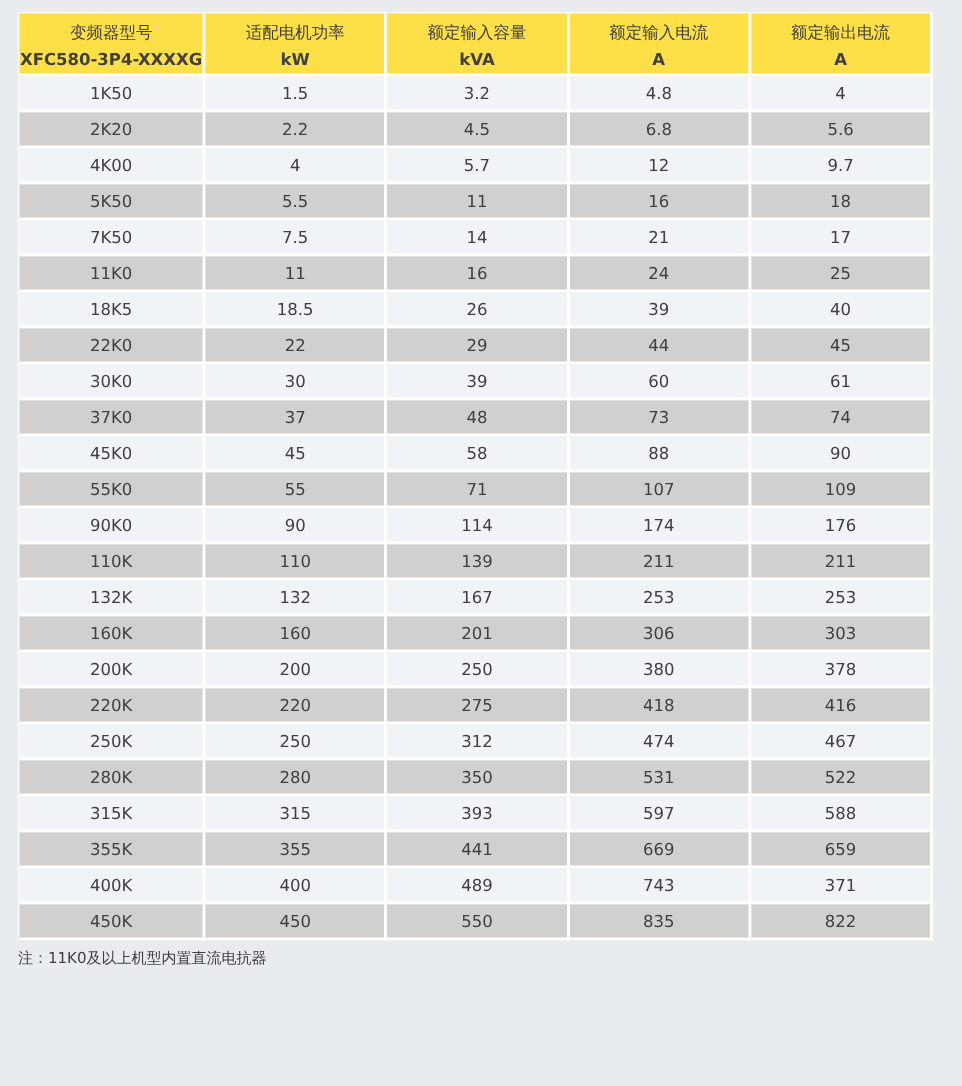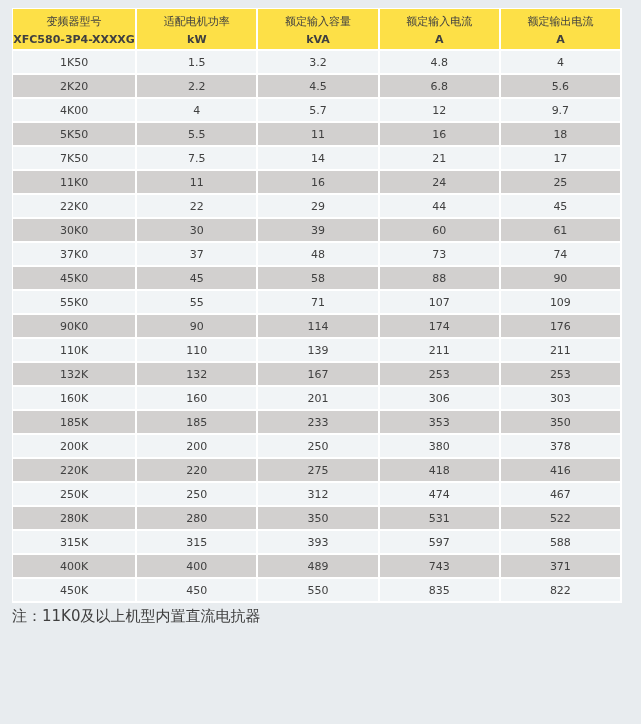--- a/index.html
+++ b/index.html
@@ -52,21 +52,21 @@
     line-height: 17px;
     font-weight: bold;
   }
   tbody td {
     height: 24px;
   }
   tbody tr:nth-child(odd) td { background: #f1f4f6; }
   tbody tr:nth-child(even) td { background: #d2d0cf; }
   .note {
     margin: 7px 0 0 0;
-    font-size: 15px;
+    font-size: 10px;
     line-height: 12px;
     color: #3f3f3f;
   }
 </style>
 </head>
 <body>
 
 <div class="wrap">
   <table class="spec">
     <colgroup>
@@ -137,20 +137,27 @@
           <td>17</td>
         </tr>
         <tr>
           <td>11K0</td>
           <td>11</td>
           <td>16</td>
           <td>24</td>
           <td>25</td>
         </tr>
         <tr>
+          <td>18K5</td>
+          <td>18.5</td>
+          <td>26</td>
+          <td>39</td>
+          <td>40</td>
+        </tr>
+        <tr>
           <td>22K0</td>
           <td>22</td>
           <td>29</td>
           <td>44</td>
           <td>45</td>
         </tr>
         <tr>
           <td>30K0</td>
           <td>30</td>
           <td>39</td>
@@ -200,27 +207,20 @@
           <td>253</td>
         </tr>
         <tr>
           <td>160K</td>
           <td>160</td>
           <td>201</td>
           <td>306</td>
           <td>303</td>
         </tr>
         <tr>
-          <td>185K</td>
-          <td>185</td>
-          <td>233</td>
-          <td>353</td>
-          <td>350</td>
-        </tr>
-        <tr>
           <td>200K</td>
           <td>200</td>
           <td>250</td>
           <td>380</td>
           <td>378</td>
         </tr>
         <tr>
           <td>220K</td>
           <td>220</td>
           <td>275</td>
@@ -240,20 +240,27 @@
           <td>350</td>
           <td>531</td>
           <td>522</td>
         </tr>
         <tr>
           <td>315K</td>
           <td>315</td>
           <td>393</td>
           <td>597</td>
           <td>588</td>
+        </tr>
+        <tr>
+          <td>355K</td>
+          <td>355</td>
+          <td>441</td>
+          <td>669</td>
+          <td>659</td>
         </tr>
         <tr>
           <td>400K</td>
           <td>400</td>
           <td>489</td>
           <td>743</td>
           <td>371</td>
         </tr>
         <tr>
           <td>450K</td>

